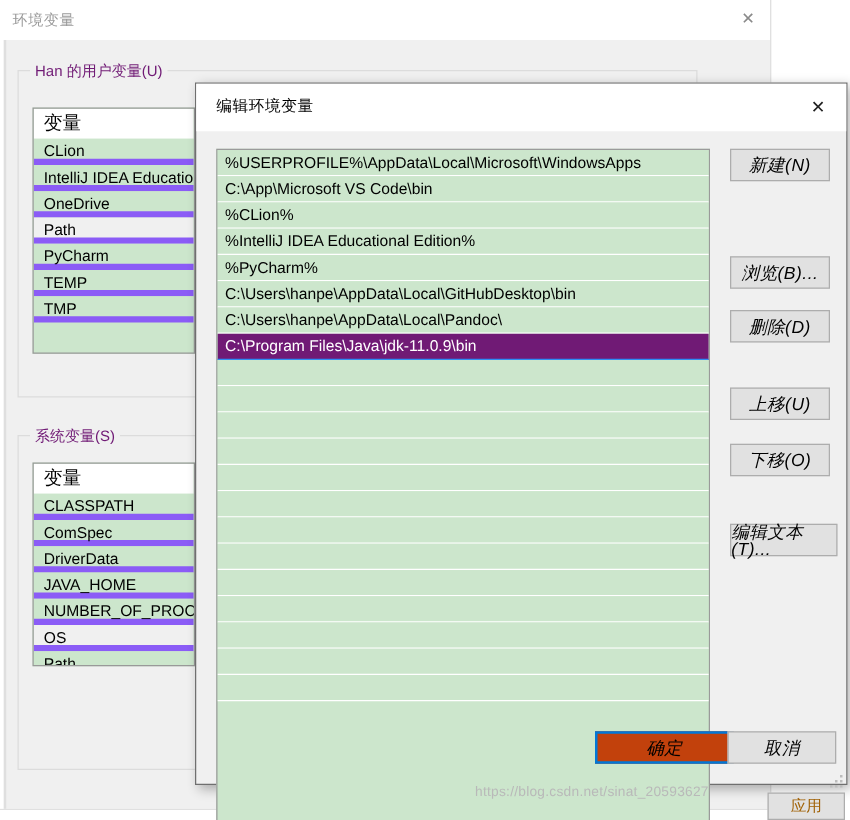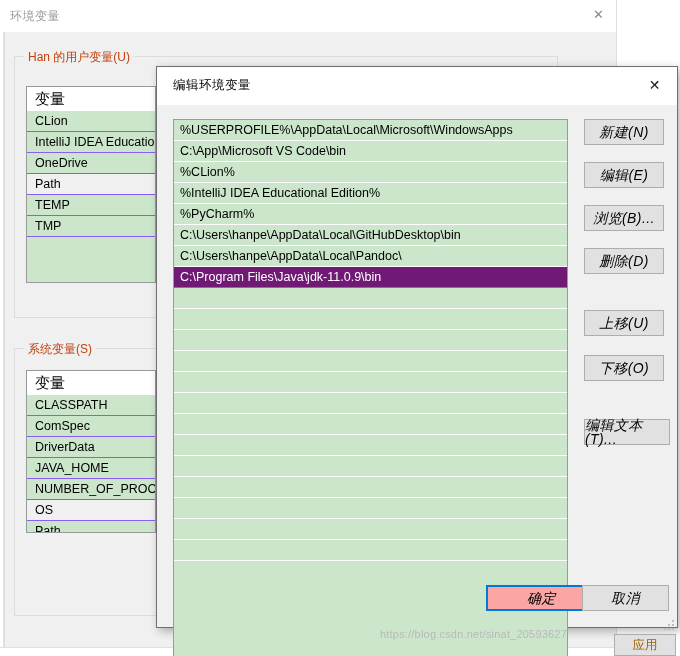--- a/index.html
+++ b/index.html
@@ -85,21 +85,21 @@
     border: 1px solid #dcdcdc;
     box-sizing: border-box;
   }
   .group-legend {
     position: absolute;
     top: -8px;
     left: 9px;
     background: #f0f0f0;
     padding: 0 4px;
     font-size: 12px;
-    color: #c2410c;
+    color: #701a75;
     white-space: nowrap;
   }
 
   
   .varlist {
     position: absolute;
     border: 1px solid #999999;
     background: #cce6cc;
     box-sizing: border-box;
     overflow: hidden;
@@ -112,21 +112,21 @@
     font-size: 15px;
     color: #000;
     box-sizing: border-box;
   }
   .varrow {
     height: 21px;
     line-height: 21px;
     padding-left: 8px;
     font-size: 12.5px;
     background: #cce6cc;
-    border-bottom: 1px solid #8b5cf6;
+    border-bottom: 5px solid #8b5cf6;
     white-space: nowrap;
     box-sizing: border-box;
     color: #000;
   }
   .varrow.sel {
     background: #f0f0f0;
   }
 
   
   #dlg {
@@ -220,25 +220,25 @@
     font-style: italic;
   }
   .sidebtn {
     left: 427px;
     width: 80px;
     height: 26px;
   }
 
   
   #btn-ok {
-    left: 329px;
+    left: 319px;
     top: 518px;
     width: 111px;
     height: 26px;
-    background: #fca5a5;
+    background: #c2410c;
     border: 2px solid #0078d7;
   }
   #btn-cancel {
     left: 425px;
     top: 518px;
     width: 87px;
     height: 26px;
   }
 
   
@@ -302,20 +302,21 @@
     <div class="group-legend">Han 的用户变量(U)</div>
   </div>
 
   <div class="varlist" id="user-varlist" style="left:26px; top:86px; width:130px; height:197px;">
     <div class="varlist-head">变量</div>
     <div id="user-rows">
         <div class="varrow">CLion</div>
         <div class="varrow">IntelliJ IDEA Educatio</div>
         <div class="varrow">OneDrive</div>
         <div class="varrow sel">Path</div>
+        <div class="varrow">PyCharm</div>
         <div class="varrow">TEMP</div>
         <div class="varrow">TMP</div>
       </div>
   </div>
 
   <div class="groupbox" id="system-group" style="left:14px; top:348px; width:544px; height:268px;">
     <div class="group-legend">系统变量(S)</div>
   </div>
 
   <div class="varlist" id="system-varlist" style="left:26px; top:370px; width:130px; height:163px;">
@@ -358,21 +359,20 @@
       <div class="pathrow blank">&nbsp;</div>
       <div class="pathrow blank">&nbsp;</div>
       <div class="pathrow blank">&nbsp;</div>
       <div class="pathrow blank">&nbsp;</div>
       <div class="pathrow blank">&nbsp;</div>
       <div class="pathrow blank">&nbsp;</div>
       <div class="pathrow blank">&nbsp;</div>
     </div>
 
   <div class="btn sidebtn" style="top:52px;">新建(N)</div>
-  <div class="btn sidebtn" style="top:95px;">编辑(E)</div>
   <div class="btn sidebtn" style="top:138px;">浏览(B)...</div>
   <div class="btn sidebtn" style="top:181px;">删除(D)</div>
   <div class="btn sidebtn" style="top:243px;">上移(U)</div>
   <div class="btn sidebtn" style="top:288px;">下移(O)</div>
   <div class="btn sidebtn" style="top:352px; width:86px;">编辑文本(T)...</div>
 
   <div class="btn" id="btn-ok">确定</div>
   <div class="btn" id="btn-cancel">取消</div>
 
 </div>

